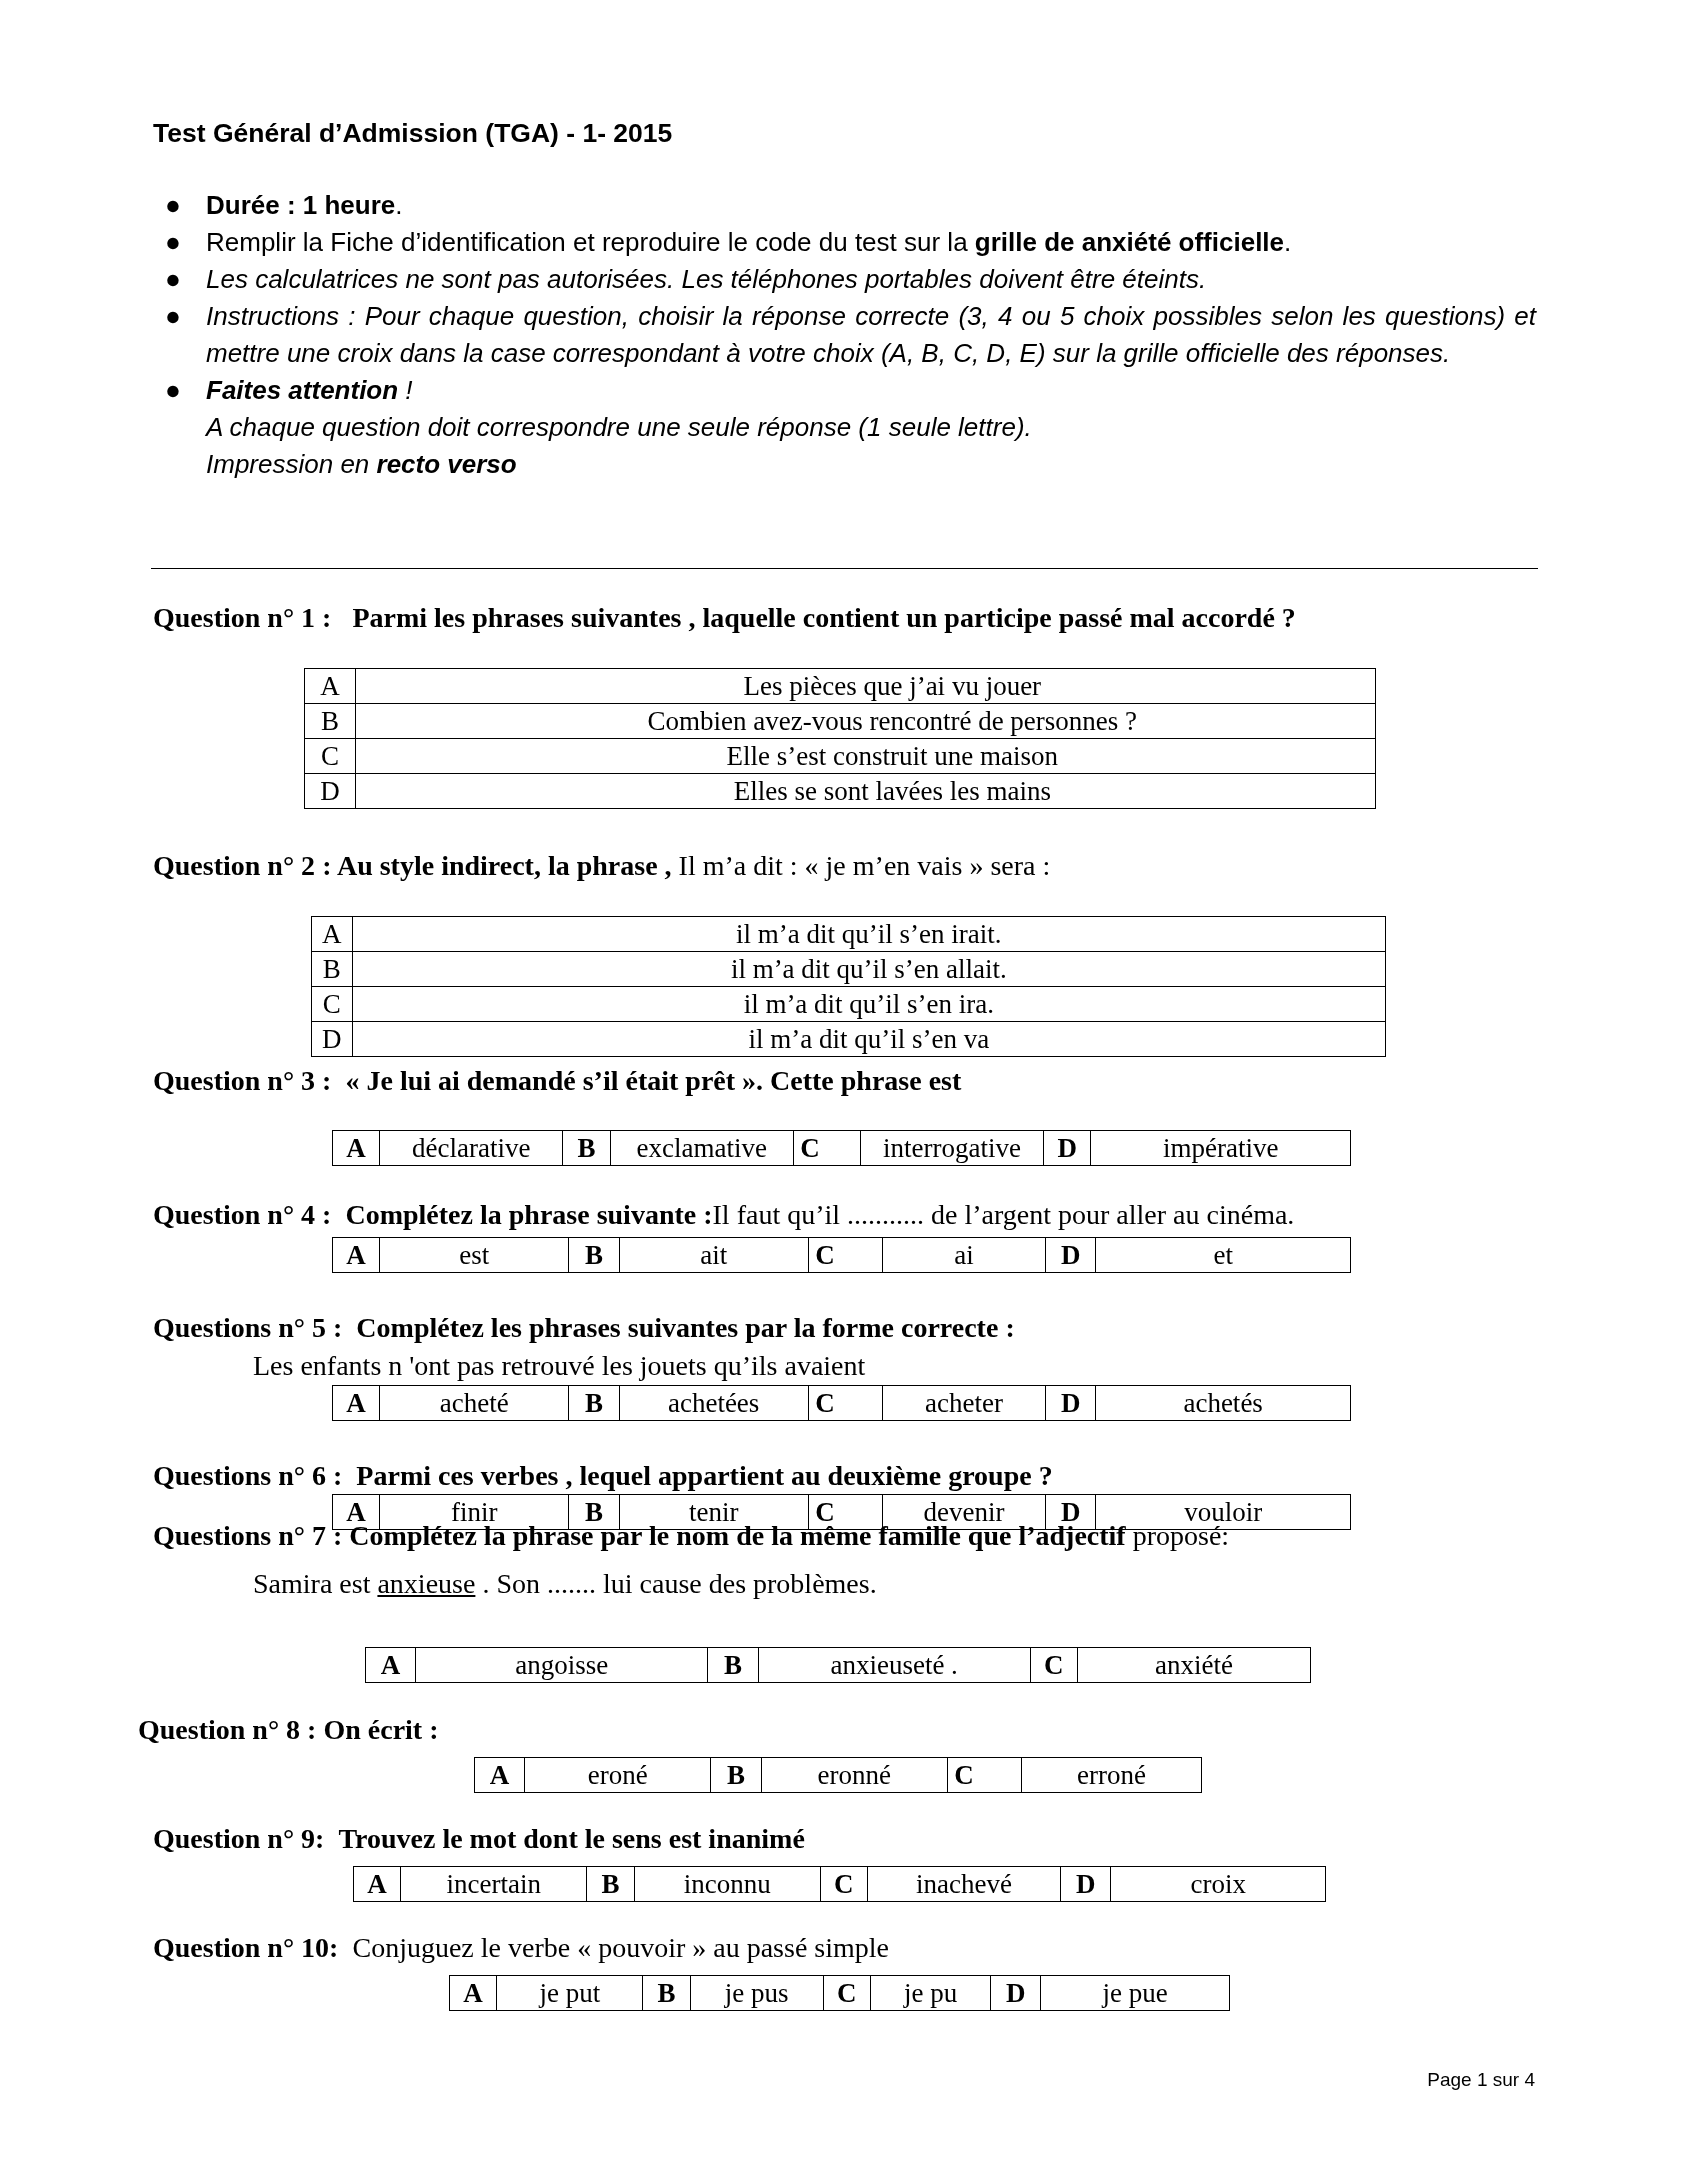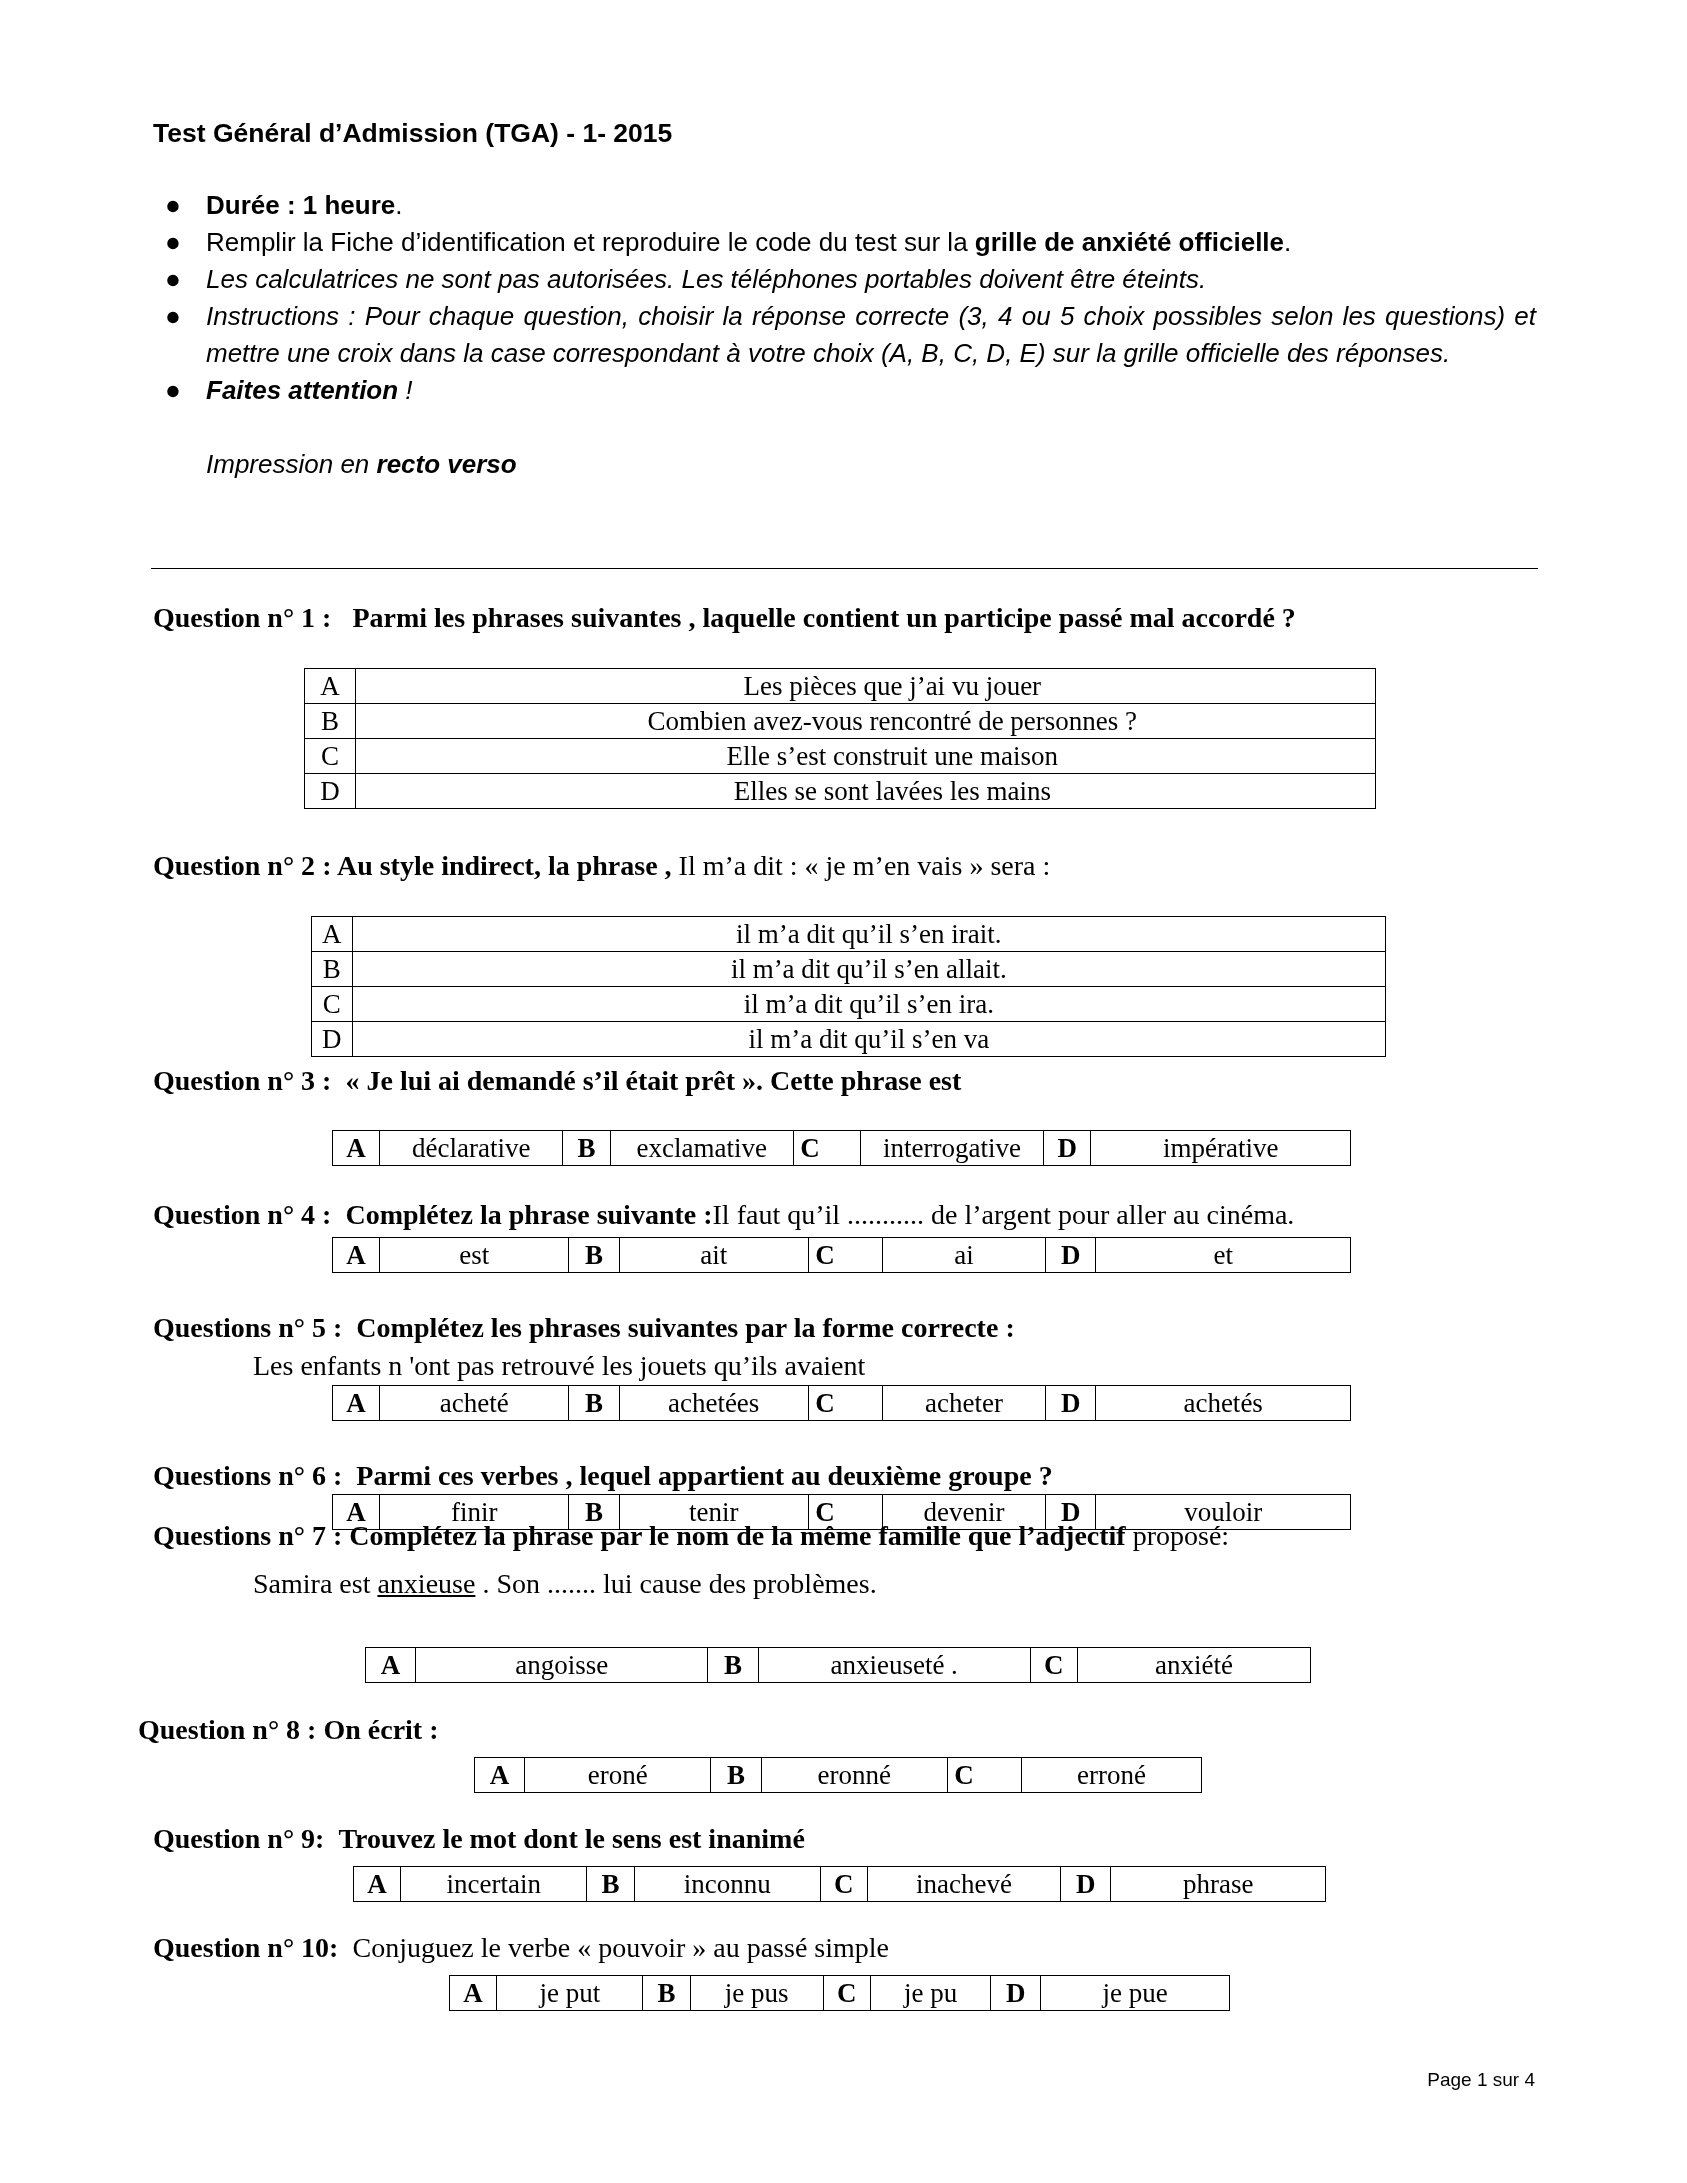--- a/index.html
+++ b/index.html
@@ -44,21 +44,21 @@
     <span class="bul" style="font-style:normal">●</span>
     <span>Les calculatrices ne sont pas autorisées. Les téléphones portables doivent être éteints.</span>
   </li>
   <li class="it">
     <span class="bul" style="font-style:normal">●</span>
     <span>Instructions : Pour chaque question, choisir la réponse correcte (3, 4 ou 5 choix possibles selon les questions) et mettre une croix dans la case correspondant à votre choix (A, B, C, D, E) sur la grille officielle des réponses.</span>
   </li>
   <li class="it">
     <span class="bul" style="font-style:normal">●</span>
     <span class="b">Faites attention</span><span> !</span><br>
-    <br>
+    <span>A chaque question doit correspondre une seule réponse (1 seule lettre).</span><br>
     <span>Impression en </span><span class="b">recto verso</span>
   </li>
 </ul>
 
 <div class="abs rule"></div>
 
 <div class="abs serif q" style="left:153px; top:602px;">
   <span class="b">Question n°   1 :</span>&nbsp;&nbsp;
   <span class="b">Parmi les phrases suivantes , laquelle contient un participe passé mal accordé ?</span>
 </div>
@@ -222,21 +222,21 @@
 <table class="opt" style="left:353px; top:1866px; width:973px;">
   <tbody>
       <tr>
     <td class="l" style="width:33px">A</td>
     <td class="vl" style="width:172px">incertain</td>
     <td class="l" style="width:33px">B</td>
     <td class="v" style="width:172px">inconnu</td>
     <td class="l" style="width:33px">C</td>
     <td class="v" style="width:179px">inachevé</td>
     <td class="l" style="width:36px">D</td>
-    <td class="vl">phrase</td>
+    <td class="vl">croix</td>
   </tr>
 </tbody>
   </table>
 
 <div class="abs serif q" style="left:153px; top:1932px;">
   <span class="b">Question n°  10:</span>&nbsp;&nbsp;<span>Conjuguez le verbe « pouvoir » au passé simple</span>
 </div>
 <table class="opt" style="left:449px; top:1975px; width:781px;">
   <tbody>
       <tr>

